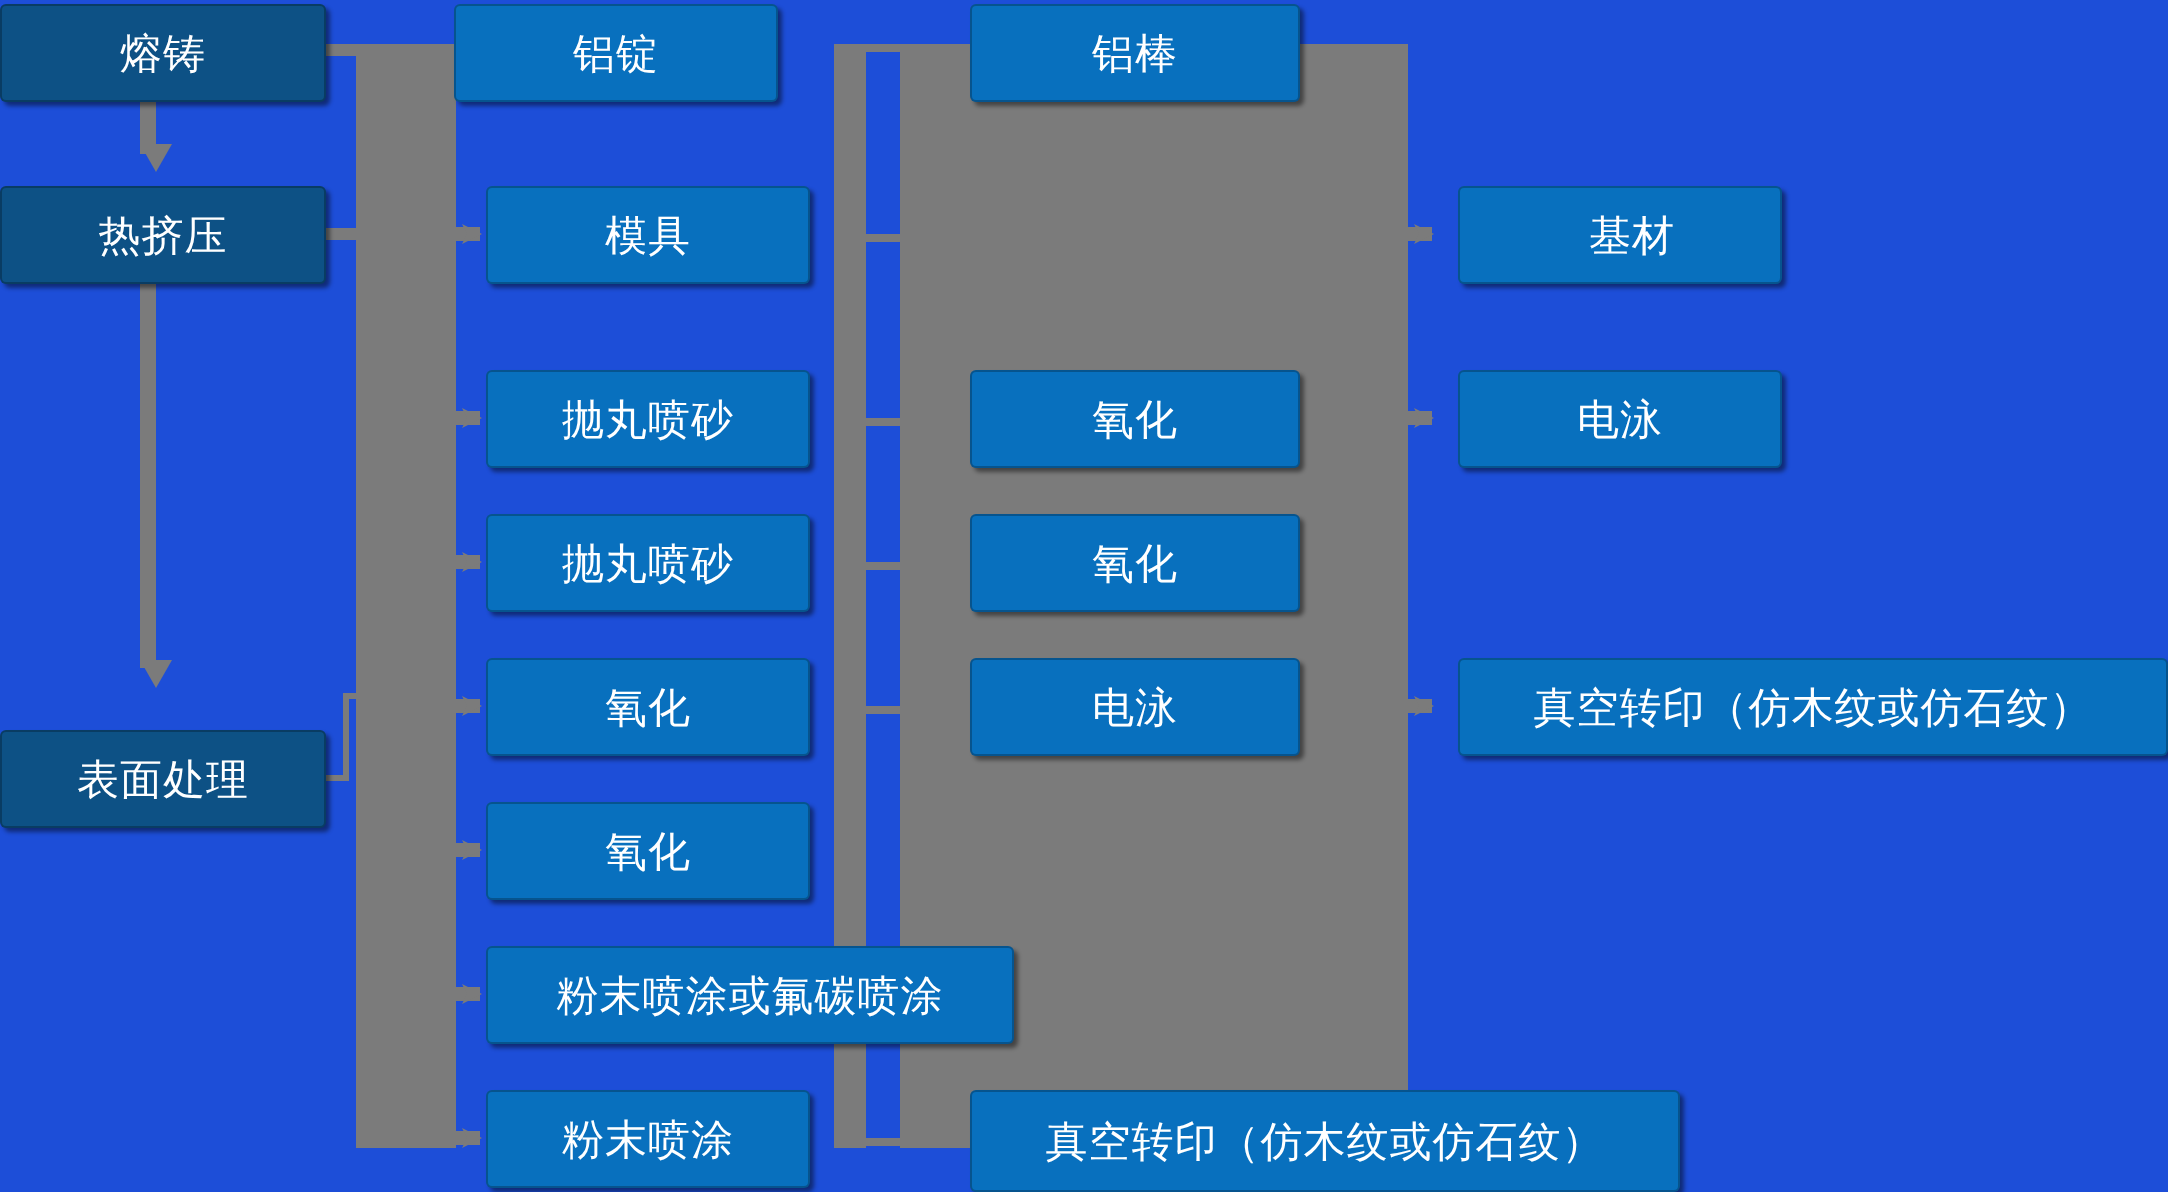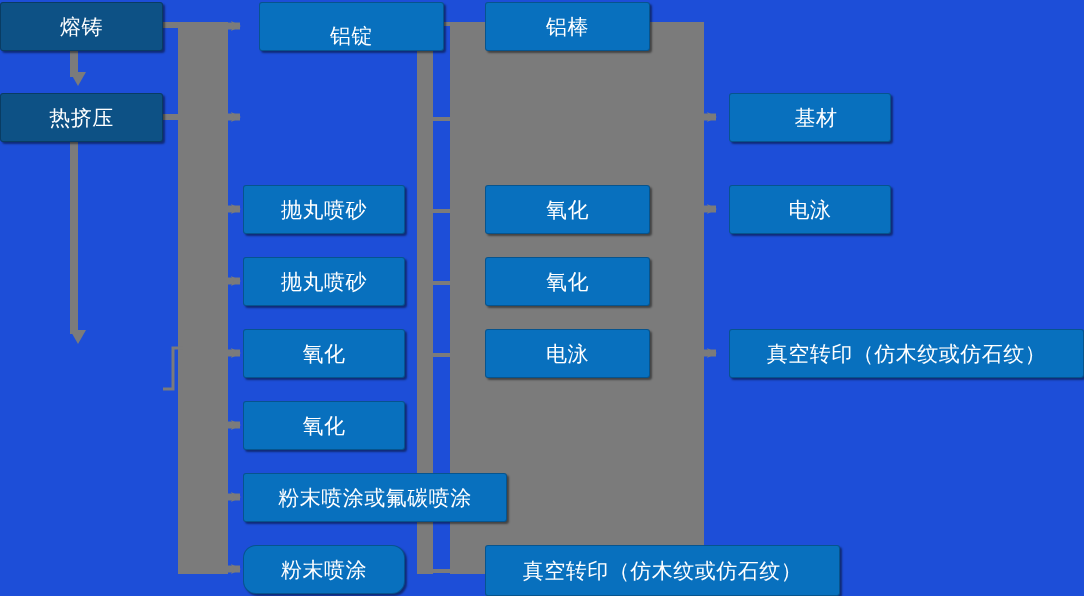--- a/index.html
+++ b/index.html
@@ -118,25 +118,31 @@
   </svg>
 
   <div class="node stage" style="left:0px; top:2px; width:163px; height:49px;">
     <span>熔铸</span>
   </div>
 
   <div class="node stage" style="left:0px; top:93px; width:163px; height:49px;">
     <span>热挤压</span>
   </div>
 
+  <div class="node stage" style="left:0px; top:365px; width:163px; height:49px;">
+    <span>表面处理</span>
+  </div>
 
-  <div class="node proc" style="left:259px; top:2px; width:185px; height:49px;align-items:flex-end;">
+  <div class="node proc" style="left:227px; top:2px; width:162px; height:49px;">
     <span>铝锭</span>
   </div>
 
+  <div class="node proc" style="left:243px; top:93px; width:162px; height:49px;">
+    <span>模具</span>
+  </div>
 
   <div class="node proc" style="left:243px; top:185px; width:162px; height:49px;">
     <span>抛丸喷砂</span>
   </div>
 
   <div class="node proc" style="left:243px; top:257px; width:162px; height:49px;">
     <span>抛丸喷砂</span>
   </div>
 
   <div class="node proc" style="left:243px; top:329px; width:162px; height:49px;">
@@ -144,21 +150,21 @@
   </div>
 
   <div class="node proc" style="left:243px; top:401px; width:162px; height:49px;">
     <span>氧化</span>
   </div>
 
   <div class="node proc wide" style="left:243px; top:473px; width:264px; height:49px;text-align:center;">
     <span>粉末喷涂或氟碳喷涂</span>
   </div>
 
-  <div class="node proc" style="left:243px; top:545px; width:162px; height:49px;border-radius:13px;">
+  <div class="node proc" style="left:243px; top:545px; width:162px; height:49px;">
     <span>粉末喷涂</span>
   </div>
 
   <div class="node proc" style="left:485px; top:2px; width:165px; height:49px;">
     <span>铝棒</span>
   </div>
 
 
   <div class="node proc" style="left:485px; top:185px; width:165px; height:49px;">
     <span>氧化</span>

